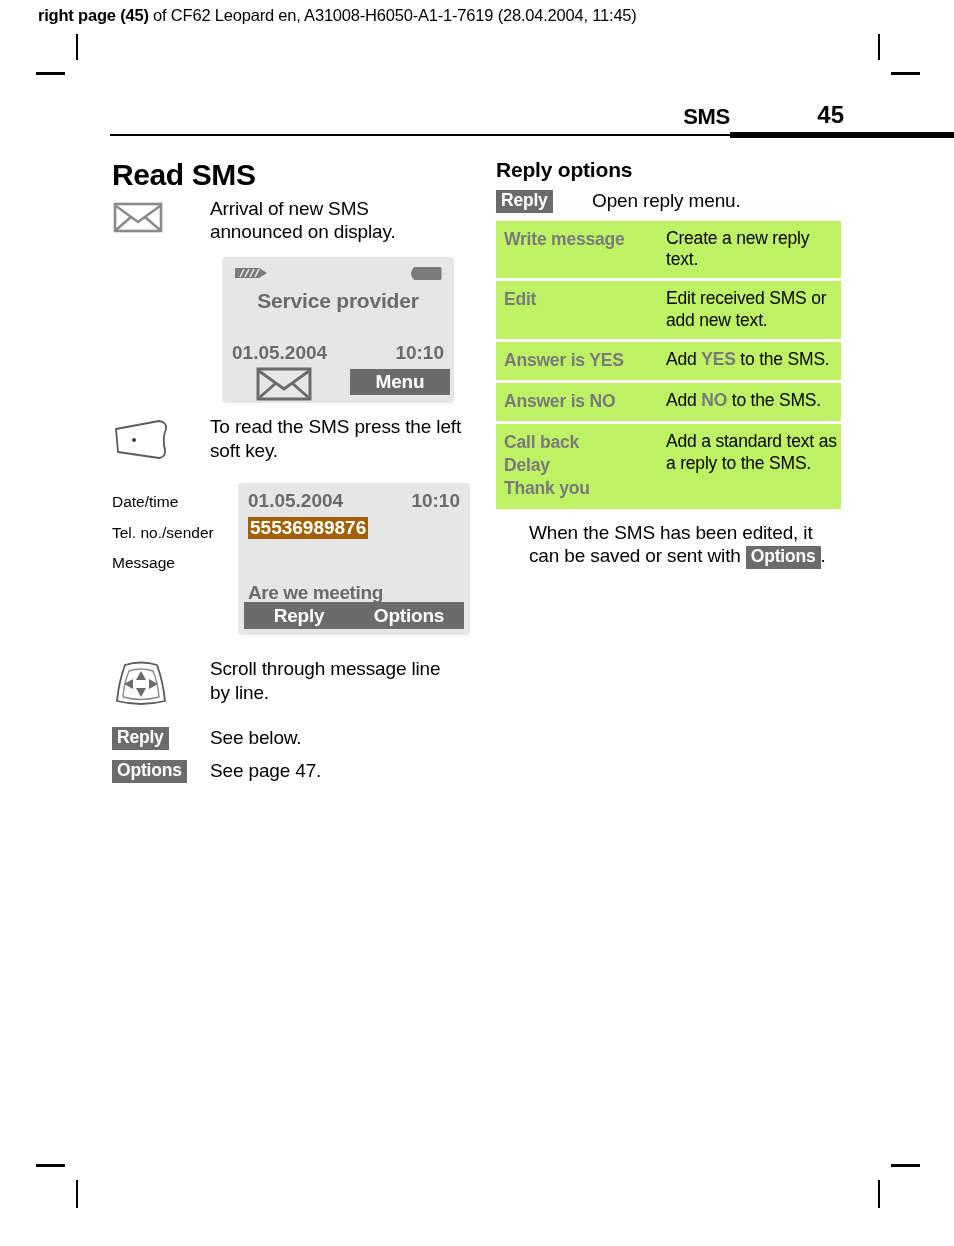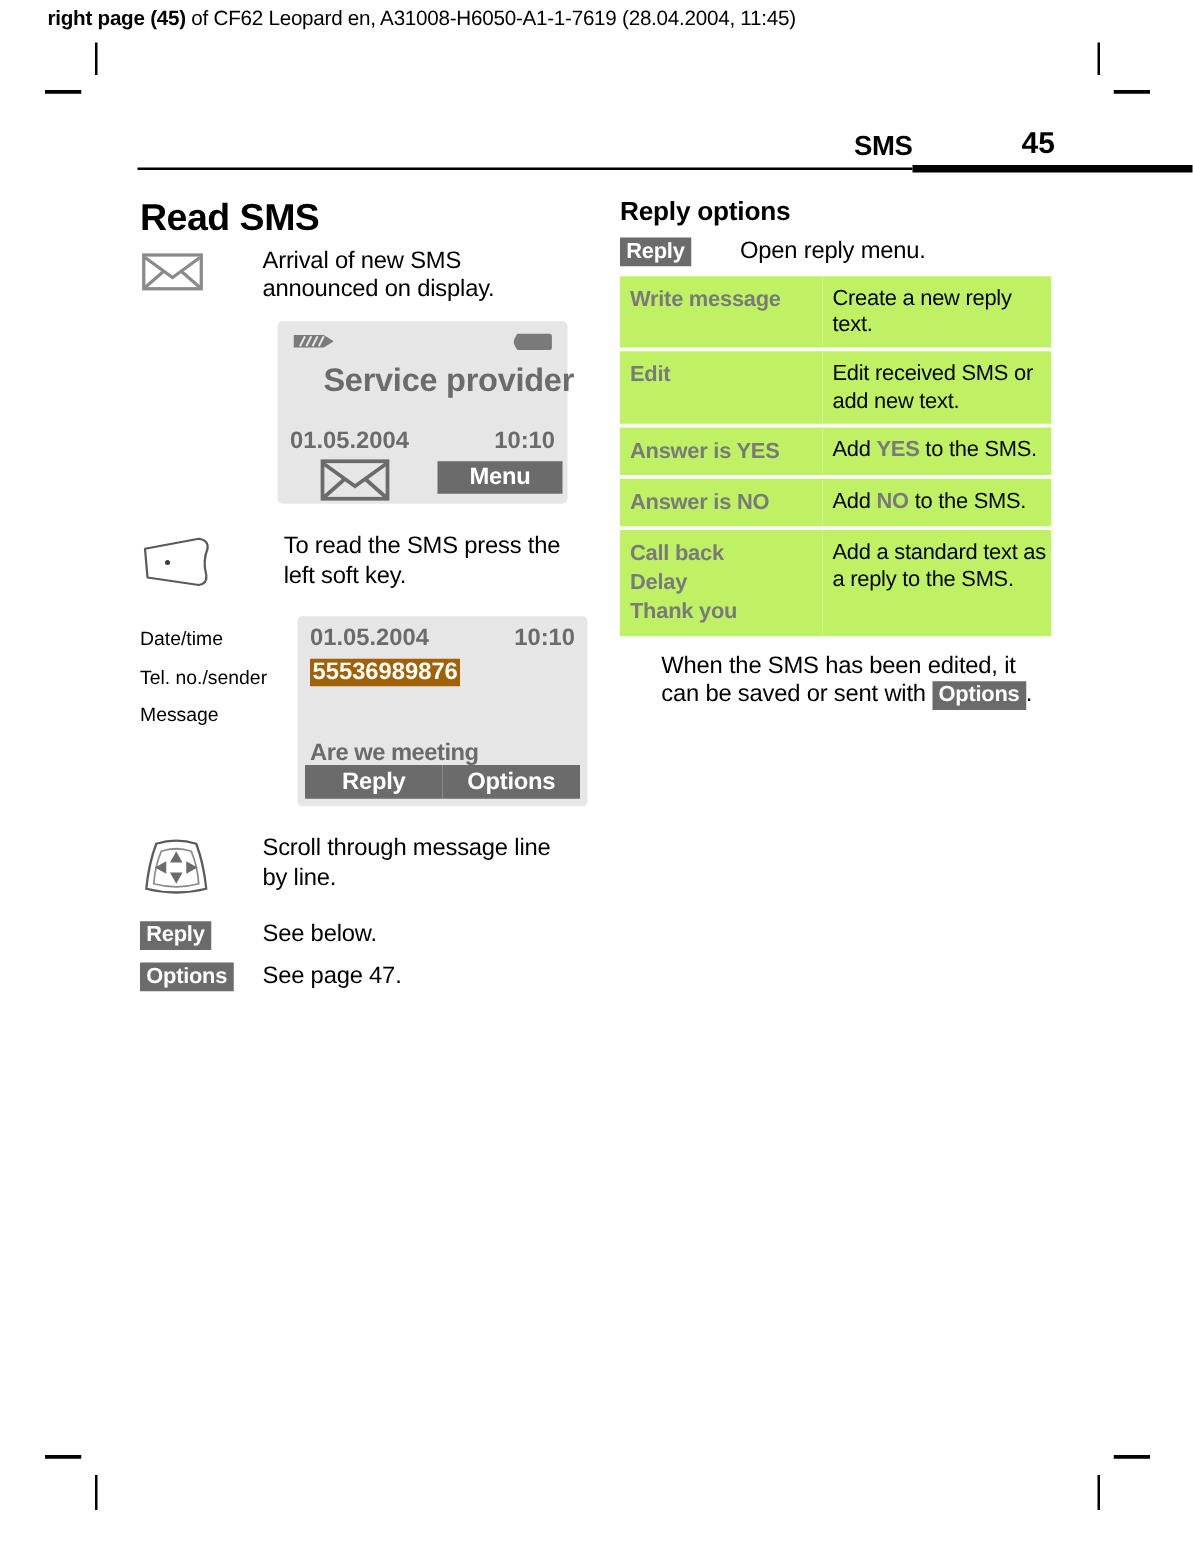--- a/index.html
+++ b/index.html
@@ -163,23 +163,22 @@
     left: 0; top: 6px;
     width: 100%; height: 20px;
   }
   .sig-icon { position: absolute; left: 12px; top: 2px; }
   .bat-icon { position: absolute; right: 12px; top: 3px; }
   .pd-provider {
     position: absolute;
     left: 0; top: 32px;
     width: 100%;
     text-align: center;
-    font-size: 26px;
-    letter-spacing: -0.2px;
-    margin-left: 21px;
+    font-size: 21px;
+    letter-spacing: -0.2px;
   }
   .pd-date {
     position: absolute;
     left: 10px; top: 85px;
     font-size: 19px;
   }
   .pd-time {
     position: absolute;
     right: 10px; top: 85px;
     font-size: 19px;
@@ -352,21 +351,21 @@
         <svg width="56" height="34" viewBox="0 0 56 34">
           <rect x="2" y="2" width="52" height="30" fill="#e6e6e6" stroke="#6b6b6b" stroke-width="3"></rect>
           <path d="M3 4 L28 22 L53 4" fill="none" stroke="#6b6b6b" stroke-width="3"></path>
           <path d="M3 31 L20 16" fill="none" stroke="#6b6b6b" stroke-width="3"></path>
           <path d="M53 31 L36 16" fill="none" stroke="#6b6b6b" stroke-width="3"></path>
         </svg>
       </div>
       <div class="pd-softkey pd1-menu">Menu</div>
     </div>
 
-    <div class="item-row" style="margin-top:22px;gap:17px;">
+    <div class="item-row" style="margin-top:12px;">
       <div class="item-key">
         <svg class="icon-box" width="62" height="48" viewBox="0 0 62 48">
           <path d="M4 12 L47 4 Q55 5 54 12 Q50 22 53 33 Q54 40 47 41 L6 35 Z" fill="#ffffff" stroke="#5a5a5a" stroke-width="1.8" stroke-linejoin="round"></path>
           <circle cx="22" cy="23" r="2" fill="#3a3a3a"></circle>
         </svg>
       </div>
       <div class="item-text">To read the SMS press the left soft key.</div>
     </div>
 
     <div class="annotated">

